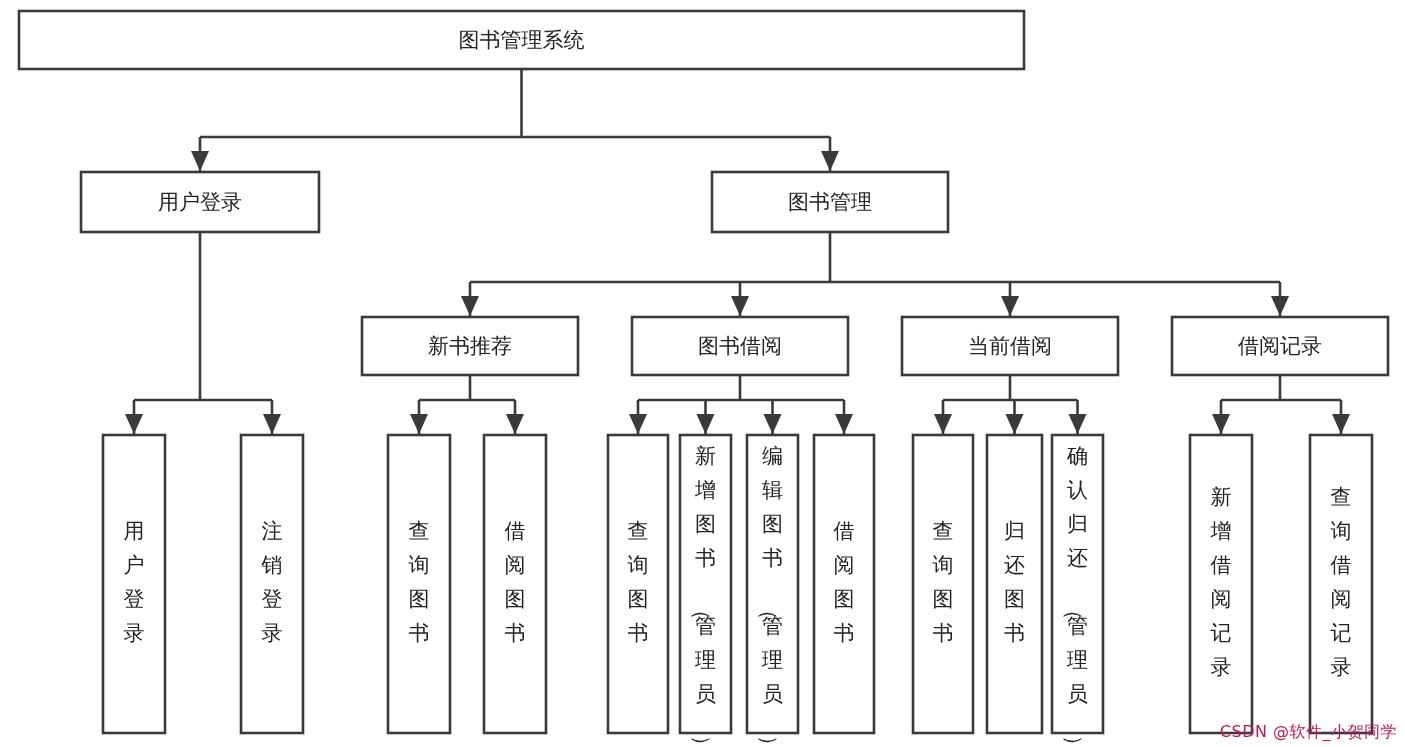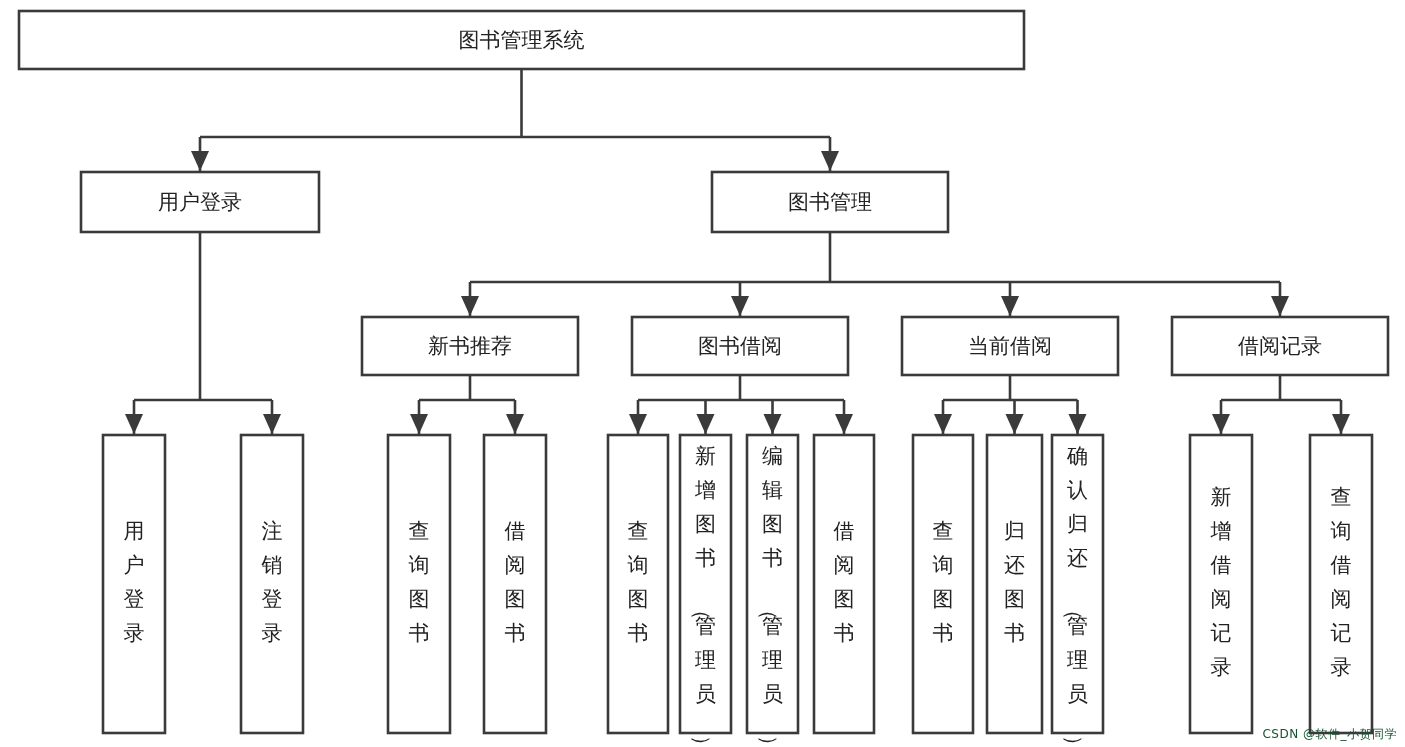--- a/index.html
+++ b/index.html
@@ -52,22 +52,22 @@
     fill: #222222;
     font-family: "DejaVu Sans", "Liberation Sans", sans-serif;
     font-size: 21px;
     text-anchor: middle;
   }
   .watermark {
     position: absolute;
     right: 8px;
     bottom: 4px;
     font-family: "DejaVu Sans", "Liberation Sans", sans-serif;
-    font-size: 12px;
-    color: #14532d;
+    font-size: 16px;
+    color: #be185d;
     white-space: nowrap;
     letter-spacing: 0.5px;
     text-align: center;
   }
 </style>
 </head>
 <body>
 
 <div id="diagram-root">
   <svg class="diagram" viewBox="0 0 1405 747" xmlns="http://www.w3.org/2000/svg">

